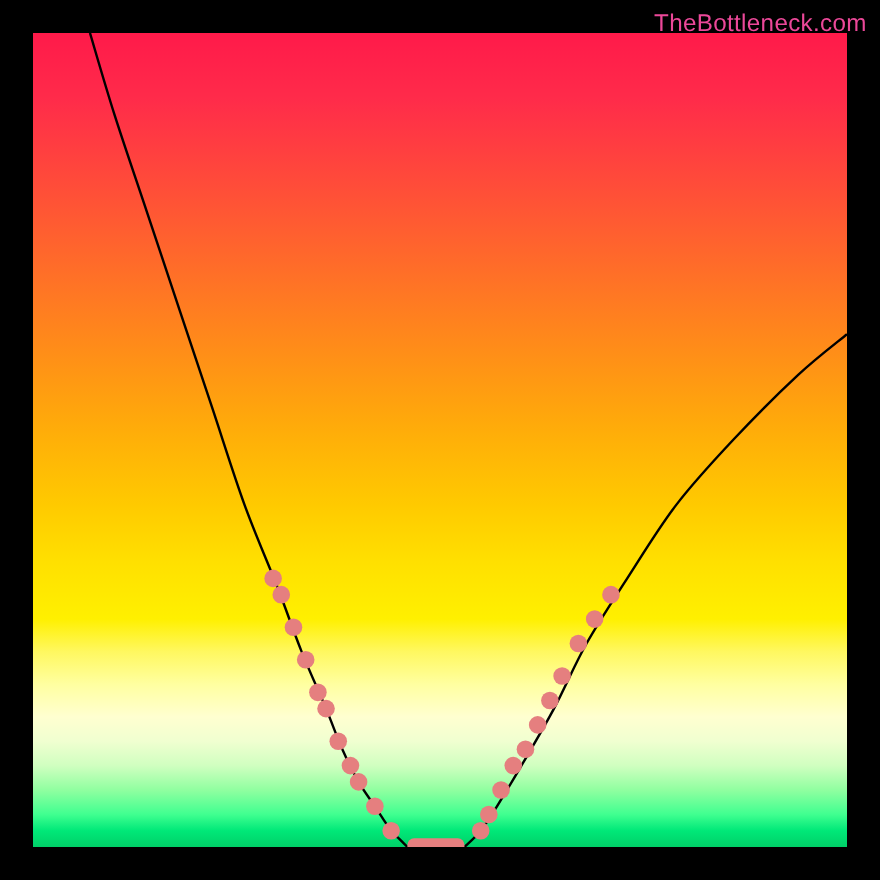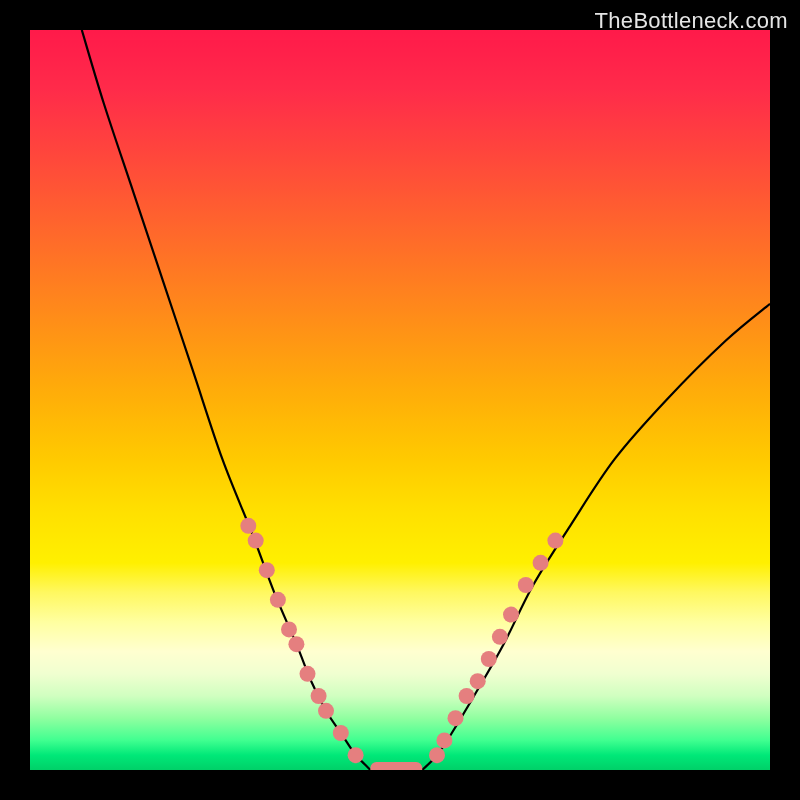--- a/index.html
+++ b/index.html
@@ -35,21 +35,21 @@
       #90ffa0 93%,
       #40ff90 96%,
       #00e878 98%,
       #00d068 100%
     );
   }
   .watermark {
     position: absolute;
     top: 8px;
     right: 12px;
-    color: #e5e5e5;
+    color: #ec4899;
     font-size: 22px;
     font-weight: 500;
     letter-spacing: 0.3px;
   }
   .curves {
     position: absolute;
     left: 0;
     top: 0;
     width: 740px;
     height: 740px;

